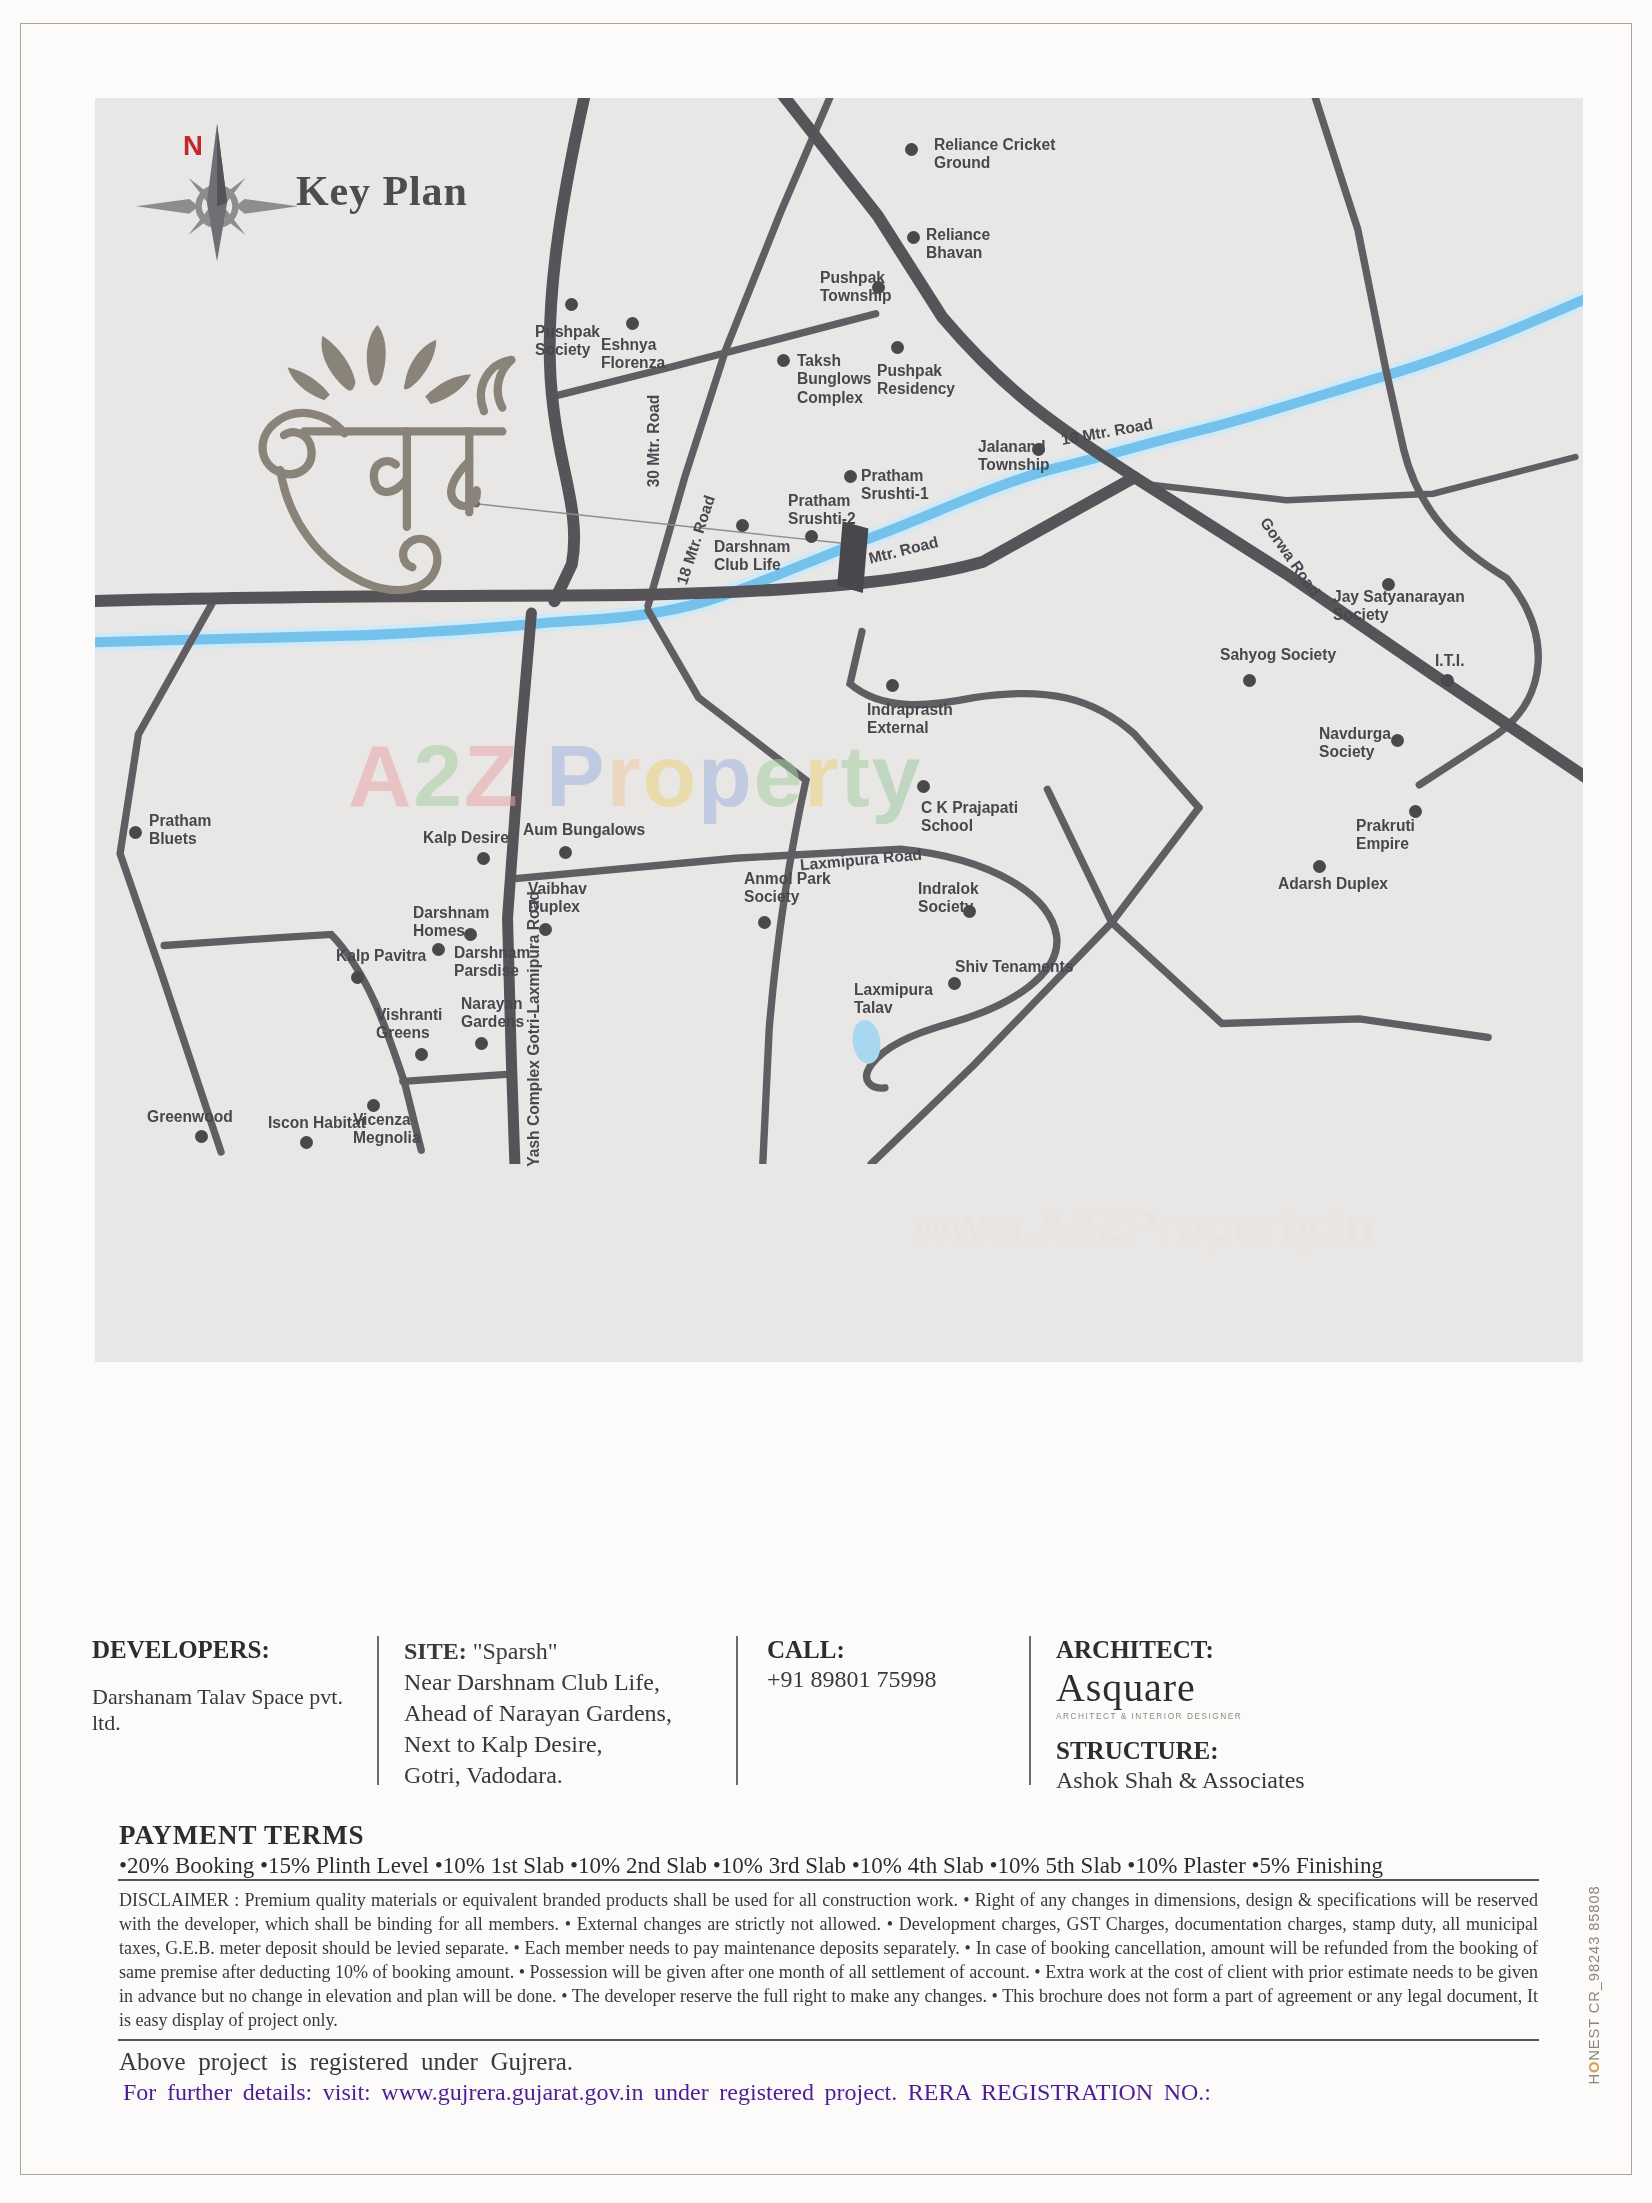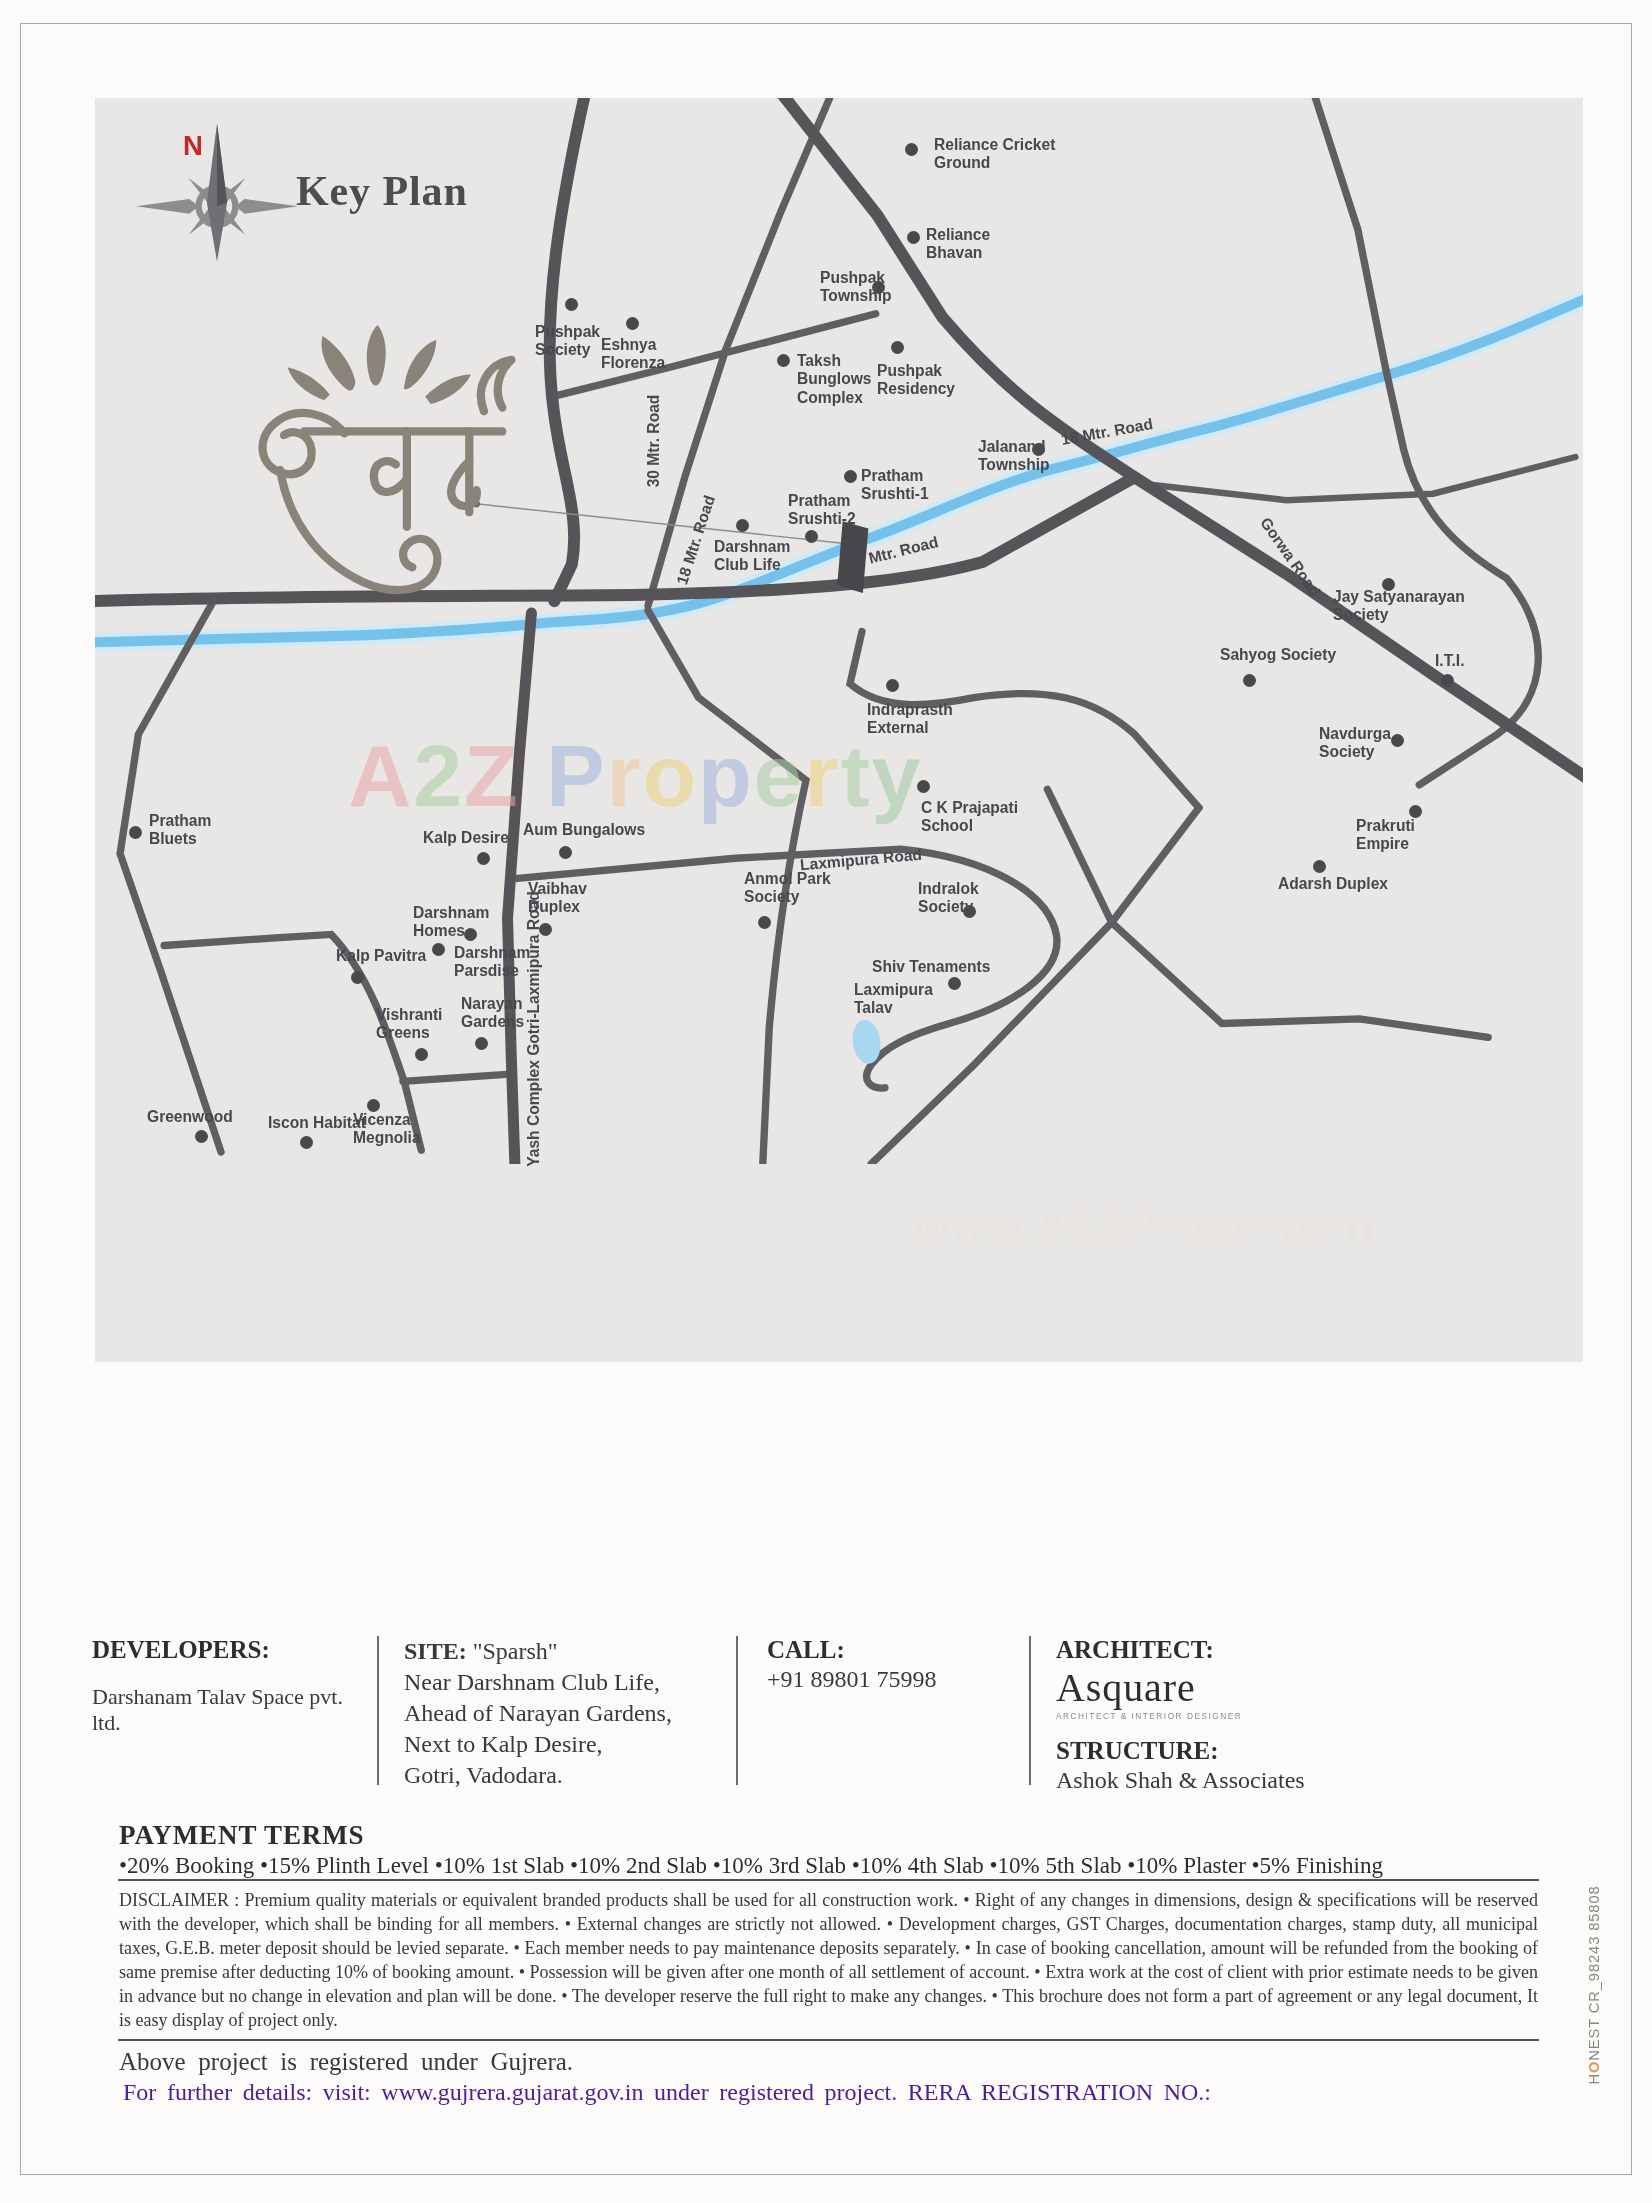--- a/index.html
+++ b/index.html
@@ -192,21 +192,21 @@
 Society</div>
     <div class="pdot" style="left: 963px; top: 905px;"></div>
     <div class="place" style="left: 413px; top: 904px;">Darshnam
 Homes</div>
     <div class="pdot" style="left: 432px; top: 943px;"></div>
     <div class="place" style="left: 454px; top: 944px;">Darshnam
 Parsdise</div>
     <div class="pdot" style="left: 464px; top: 928px;"></div>
     <div class="place" style="left: 336px; top: 947px;">Kalp Pavitra</div>
     <div class="pdot" style="left: 351px; top: 971px;"></div>
-    <div class="place" style="left: 872px; top: 958px; text-align: center;">Shiv Tenaments</div>
+    <div class="place" style="left: 955px; top: 958px; text-align: center;">Shiv Tenaments</div>
     <div class="pdot" style="left: 948px; top: 977px;"></div>
     <div class="place" style="left: 461px; top: 995px;">Narayan
 Gardens</div>
     <div class="pdot" style="left: 475px; top: 1037px;"></div>
     <div class="place" style="left: 376px; top: 1006px;">Vishranti
 Greens</div>
     <div class="pdot" style="left: 415px; top: 1048px;"></div>
     <div class="place" style="left: 854px; top: 981px;">Laxmipura
 Talav</div>
     <div class="place" style="left: 1278px; top: 875px;">Adarsh Duplex</div>

